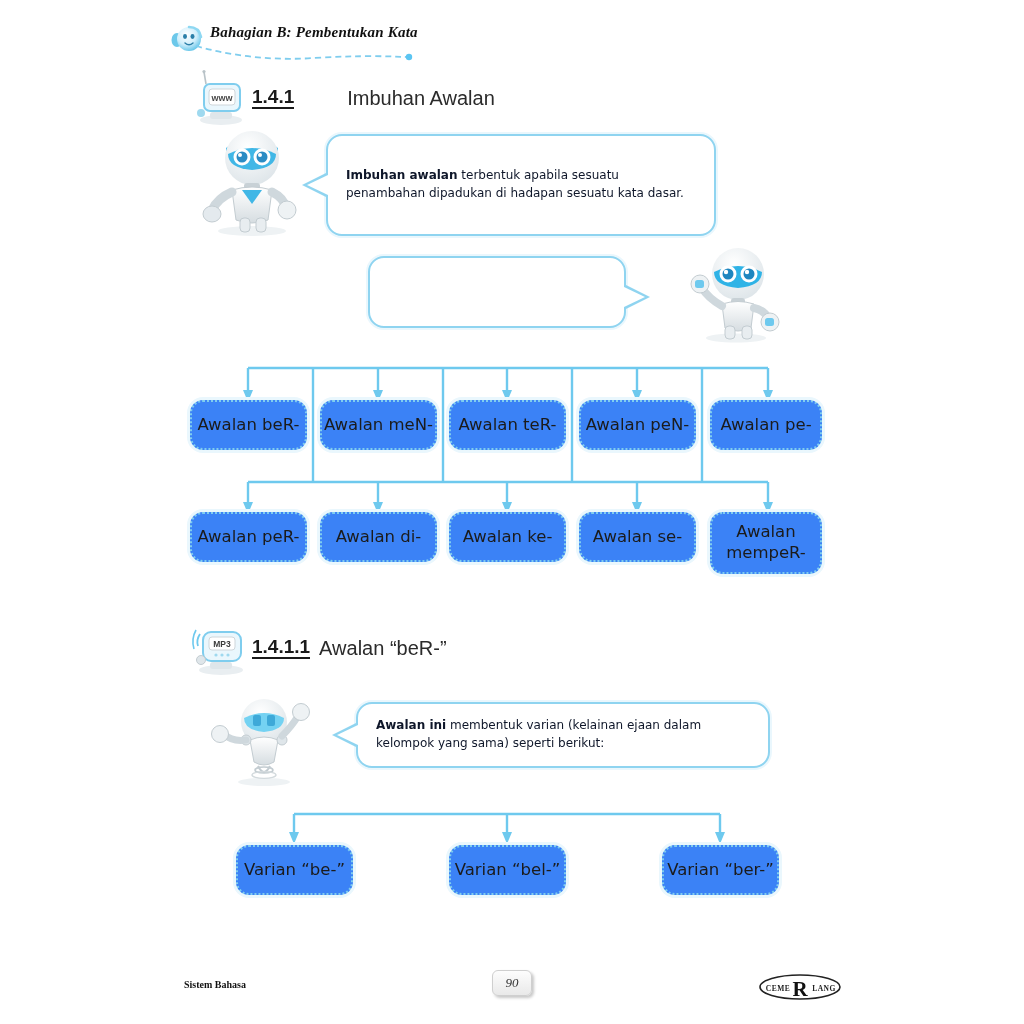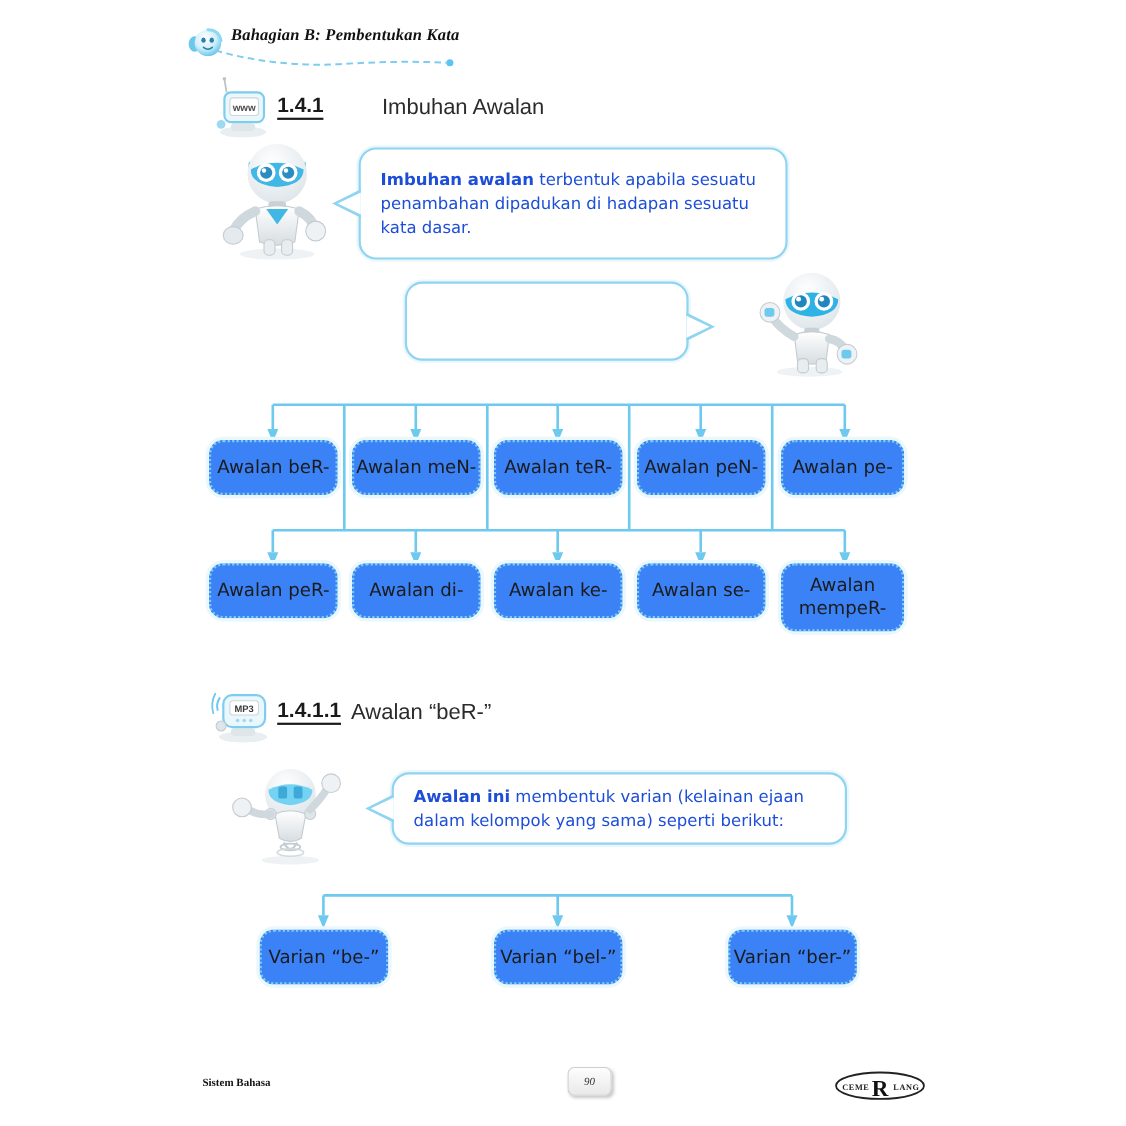--- a/index.html
+++ b/index.html
@@ -37,21 +37,21 @@
     position:absolute;
     background:#fff;
     border:2.5px solid #8fd4f0;
     border-radius:16px;
     box-shadow:0 0 0 2px #eaf7fd;
     box-sizing:border-box;
     display:flex;align-items:center;
   }
   .bubble .inner{
     padding:0 18px;
-    font-size:15px;line-height:1.47;color:#1d4ed8;
+    font-size:12px;line-height:1.47;color:#0f172a;
     font-family:"DejaVu Sans", sans-serif;
   }
   .bubble b{font-weight:bold;}
   .tail{position:absolute;width:0;height:0;}
   .tail-l{
     border-top:13px solid transparent;border-bottom:13px solid transparent;
     border-right:26px solid #8fd4f0;
   }
   .tail-l::after{
     content:"";position:absolute;left:5px;top:-10px;
@@ -84,28 +84,28 @@
   
   .conn{position:absolute;}
 
   
   .footer-left{
     position:absolute;left:184px;top:979px;
     font-family:"Liberation Serif", serif;
     font-weight:bold;font-size:10px;color:#111;
   }
   .page-num{
-    position:absolute;left:516px;top:970px;
+    position:absolute;left:492px;top:970px;
     width:38px;height:24px;border-radius:6px;
     background:linear-gradient(#fdfdfd,#e9e9e9);
     border:1px solid #cfcfcf;
     box-shadow:2px 2px 3px rgba(0,0,0,.22);
     display:flex;align-items:center;justify-content:center;
     font-family:"Liberation Serif", serif;
-    font-size:10px;color:#333;font-style:italic;
+    font-size:13px;color:#333;font-style:italic;
   }
   .logo{position:absolute;left:758px;top:972px;width:84px;height:30px;}
 </style>
 </head>
 <body>
 
 <div class="page">
 
   <div class="header">
     <svg width="40" height="40" viewBox="0 0 40 40" style="position:absolute;left:0;top:2px;">

